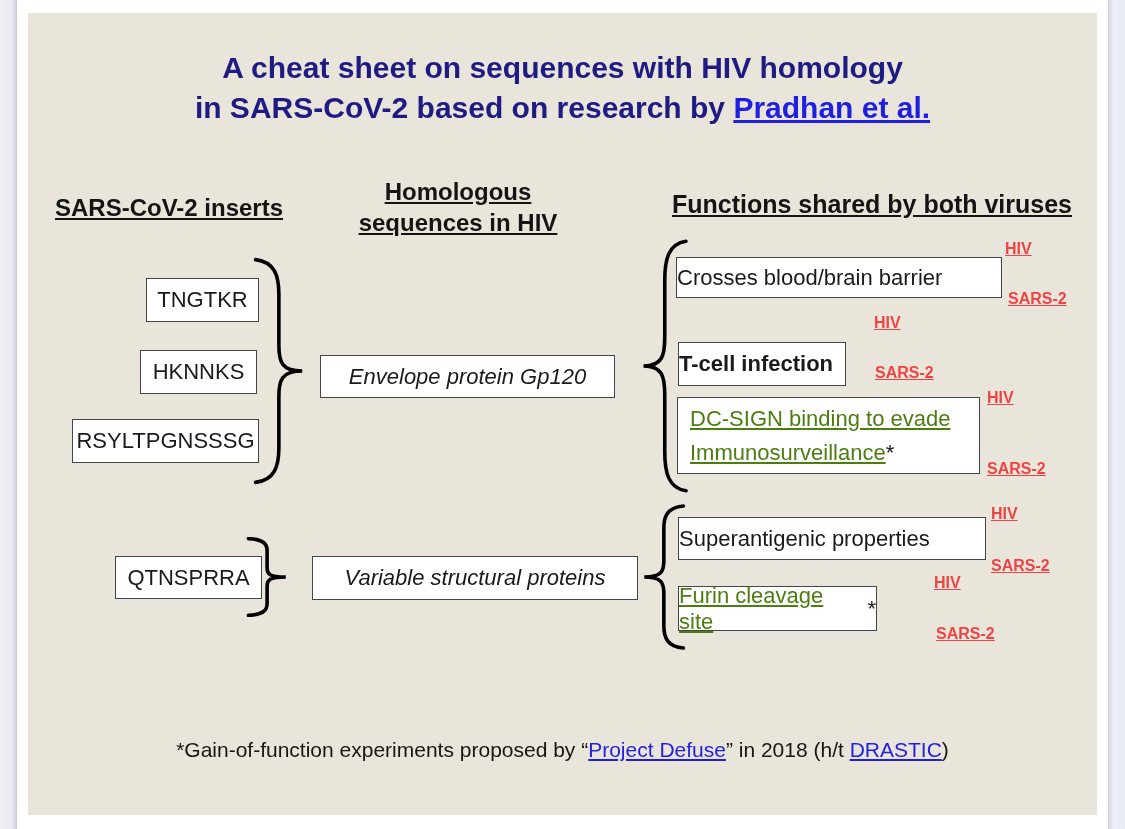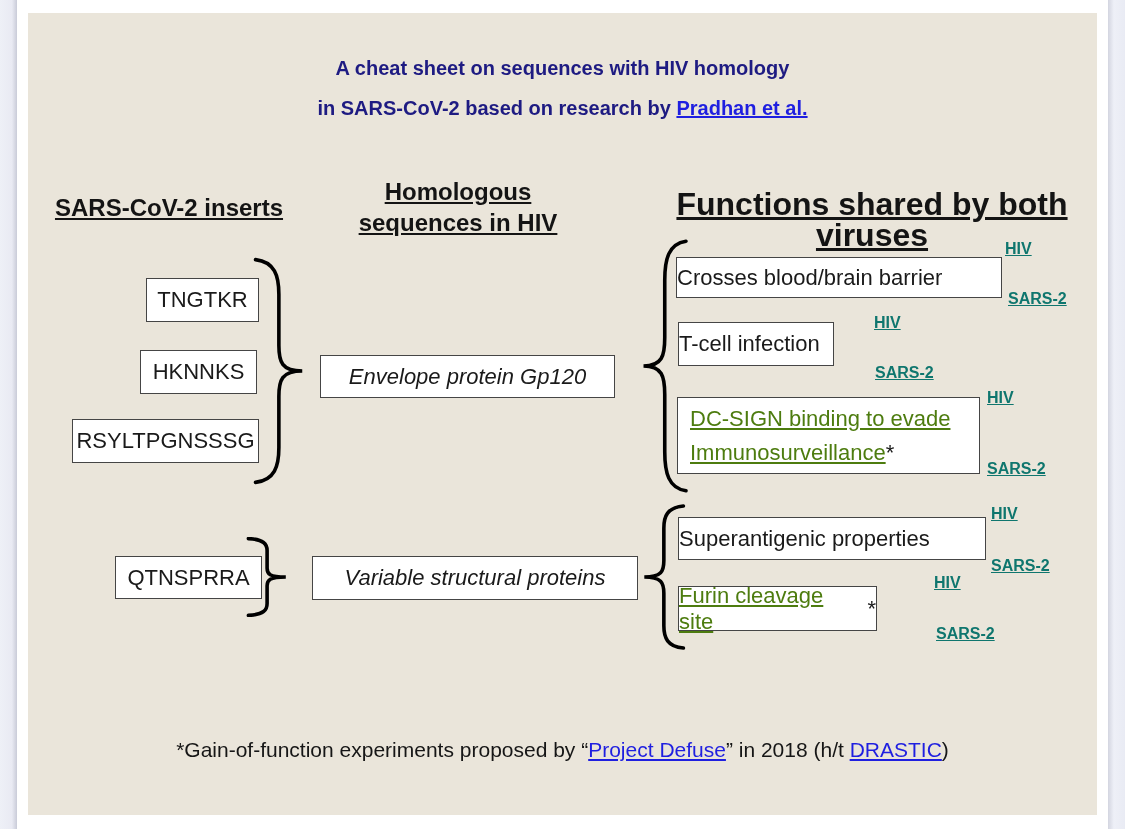--- a/index.html
+++ b/index.html
@@ -21,58 +21,58 @@
   }
   
   .panel{
     position:absolute;left:28px;top:13px;width:1069px;height:802px;
     background:#eae5da;
   }
   .abs{position:absolute;}
   
   .title{
     left:28px;top:48px;width:1069px;text-align:center;
-    font-size:20px;font-weight:bold;color:#1e1b82;line-height:40px;
+    font-size:30px;font-weight:bold;color:#1e1b82;line-height:40px;
   }
   .title .lnk{color:#1f1fe0;text-decoration:underline;}
   
   .colhead{
     font-size:24px;font-weight:bold;color:#141414;text-align:center;
     line-height:31px;
   }
   .colhead span{text-decoration:underline;}
   .head-left{left:36px;top:192px;width:266px;}
   .head-mid{left:338px;top:176px;width:240px;}
-  .head-right{left:628px;top:189px;width:488px;font-size:32px;}
+  .head-right{left:628px;top:189px;width:488px;font-size:25px;}
   
   .nbox{
     background:#ffffff;border:1.5px solid #454545;color:#1a1a1a;
     font-size:22px;display:flex;align-items:center;box-sizing:border-box;
   }
   .nbox.center{justify-content:center;}
   .nbox.padded{padding-left:0;}
   .nbox.italic{font-style:italic;justify-content:center;}
   
   .b-tngtkr{left:146px;top:278px;width:113px;height:44px;}
   .b-hknnks{left:140px;top:350px;width:117px;height:44px;}
   .b-rsyl{left:72px;top:419px;width:187px;height:44px;}
   .b-qtn{left:115px;top:556px;width:147px;height:43px;}
   .b-env{left:320px;top:355px;width:295px;height:43px;}
   .b-var{left:312px;top:556px;width:326px;height:44px;}
   .b-crosses{left:676px;top:257px;width:326px;height:41px;}
-  .b-tcell{left:678px;top:322px;width:156px;height:44px;}
+  .b-tcell{left:678px;top:342px;width:168px;height:44px;font-weight:bold;}
   .b-dcsign{left:677px;top:397px;width:303px;height:77px;display:block;padding:4px 12px;}
   .b-dcsign .ln{display:block;line-height:34px;}
   .b-super{left:678px;top:517px;width:308px;height:43px;}
   .b-furin{left:678px;top:586px;width:199px;height:45px;gap:11px;}
   .boxlink{color:#4d7c0f;text-decoration:underline;}
   .ast{color:#1a1a1a;text-decoration:none;}
   
   .corner{
-    font-size:16px;font-weight:bold;color:#0f766e;text-decoration:underline;
+    font-size:16px;font-weight:bold;color:#ef4444;text-decoration:underline;
     white-space:nowrap;
   }
   
   .brace{position:absolute;}
   .brace svg{display:block;width:100%;height:100%;}
   .brace path{fill:none;stroke:#000;stroke-width:3.6;stroke-linecap:round;
     vector-effect:non-scaling-stroke;}
   .br1{left:250px;top:255px;width:55px;height:232px;}
   .bl1{left:641px;top:236px;width:50px;height:260px;}
   .br2{left:244px;top:537px;width:44px;height:80px;}

